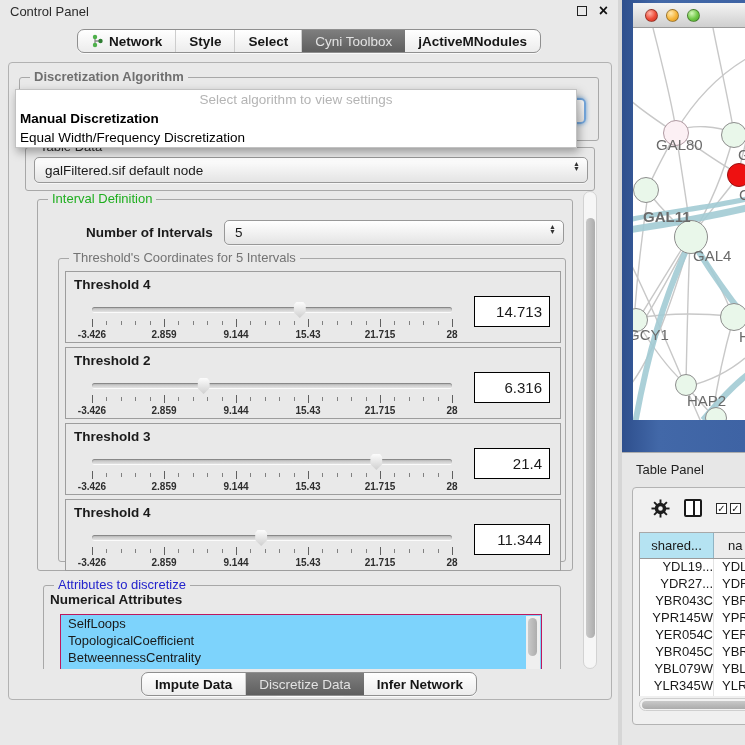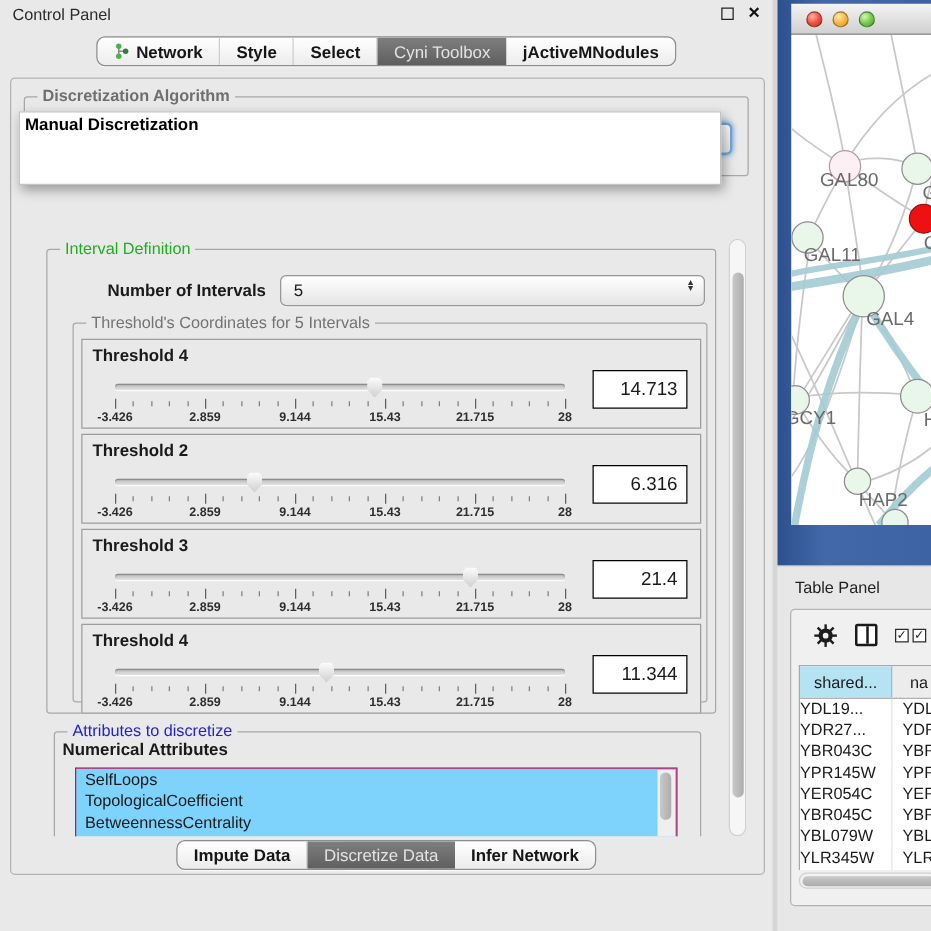--- a/index.html
+++ b/index.html
@@ -95,21 +95,21 @@
   #tp-toolbar { position:absolute; left:0; top:0; right:0; height:40px; display:flex; align-items:center; gap:14px; padding-left:18px; }
   .cb-icon { width:11px; height:11px; border:1px solid #2a2a2a; font-size:10px; line-height:9px; text-align:center; background:#fff; }
   .split-icon { width:18px; height:18px; border:2px solid #1a1a1a; border-radius:2px; position:relative; background:#fff; }
   .split-icon::after { content:""; position:absolute; left:50%; top:0; bottom:0; width:2px; background:#1a1a1a; }
   .cb-pair { display:flex; gap:3px; }
   #tp-table { position:absolute; left:6px; top:44px; width:120px; height:164px; background:#fff; border:1px solid #a8a8a8; border-bottom:none; overflow:hidden; }
   #tp-header { display:flex; height:26px; border-bottom:1px solid #9a9a9a; }
   #tp-header .h1 { width:74px; background:#b5e3f2; border-right:1px solid #8fb4c4; font-size:13px; display:flex; align-items:center; justify-content:center; }
   #tp-header .h2 { flex:1; background:#ececec; font-size:13px; display:flex; align-items:center; padding-left:14px; }
   .trow { display:flex; height:17px; font-size:13px; }
-  .trow .c1 { width:74px; text-align:left; border-right:1px solid #e3e3e3; overflow:hidden; }
+  .trow .c1 { width:74px; text-align:right; border-right:1px solid #e3e3e3; overflow:hidden; }
   .trow .c2 { flex:1; padding-left:8px; overflow:hidden; }
   #tp-hscroll { position:absolute; left:6px; top:210px; width:120px; height:13px; background:#f2f2f2; border:1px solid #cfcfcf; border-radius:7px; }
   #tp-hscroll .hthumb { position:absolute; left:2px; top:1.5px; height:8px; width:108px; background:linear-gradient(#c9c9c9,#ababab); border-radius:5px; }
 
   svg.icon { display:block; }
 </style>
 </head>
 <body>
 
 <div id="control-window">
@@ -154,23 +154,35 @@
       <span class="gtitle bold-dark">Discretization Algorithm</span>
       <div class="combo focused" style="left:14px; top:20px; width:552px;">
         <span class="spin">
             <span>▲</span>
             <span>▼</span>
           </span>
       </div>
     </div>
 
     <div id="algo-popup">
+      <div class="ph">Select algorithm to view settings</div>
       <div class="it b">Manual Discretization</div>
-    </div>
-
+      <div class="it">Equal Width/Frequency Discretization</div>
+    </div>
+
+    <div class="tgroup" style="left:16px; top:84px; width:570px; height:44px;">
+      <span class="gtitle plain">Table Data</span>
+      <div class="combo" style="left:8px; top:9px; width:554px;">
+        <span>galFiltered.sif default node</span>
+        <span class="spin">
+            <span>▲</span>
+            <span>▼</span>
+          </span>
+      </div>
+    </div>
 
     <div id="settings-viewport">
 
       <div class="tgroup" style="left:14px; top:8px; width:536px; height:372px; background:#e9e9e9;">
         <span class="gtitle" style="color:#1fae1f;">Interval Definition</span>
 
         <span style="position:absolute; left:48px; top:25px; font-size:13.5px; font-weight:bold;">Number of Intervals</span>
         <div class="combo" style="left:186px; top:20px; width:340px; height:25px;">
           <span>5</span>
           <span class="spin">
@@ -451,21 +463,21 @@
     <div class="node" style="left:0px; top:149px; width:26px; height:26px;"></div>
     <div class="node" style="left:41px; top:192px; width:34px; height:34px;"></div>
     <div class="node" style="left:-9px; top:280px; width:24px; height:24px;"></div>
     <div class="node" style="left:87px; top:275px; width:28px; height:28px;"></div>
     <div class="node" style="left:42px; top:346px; width:22px; height:22px;"></div>
     <div class="node" style="left:72px; top:379px; width:22px; height:22px;"></div>
 
     <div class="nlabel" style="left:23px; top:108px;">GAL80</div>
     <div class="nlabel" style="left:105px; top:118px;">G</div>
     <div class="nlabel" style="left:106px; top:158px;">C</div>
-    <div class="nlabel" style="left:10px; top:168px;">GAL11</div>
+    <div class="nlabel" style="left:10px; top:180px;font-weight:bold;">GAL11</div>
     <div class="nlabel" style="left:60px; top:219px;">GAL4</div>
     <div class="nlabel" style="left:-5px; top:298px;">GCY1</div>
     <div class="nlabel" style="left:106px; top:300px;">H</div>
     <div class="nlabel" style="left:54px; top:364px;">HAP2</div>
   </div>
 </div>
 
 <div id="table-panel">
   <span id="tp-title">Table Panel</span>
   <div id="tp-box">

